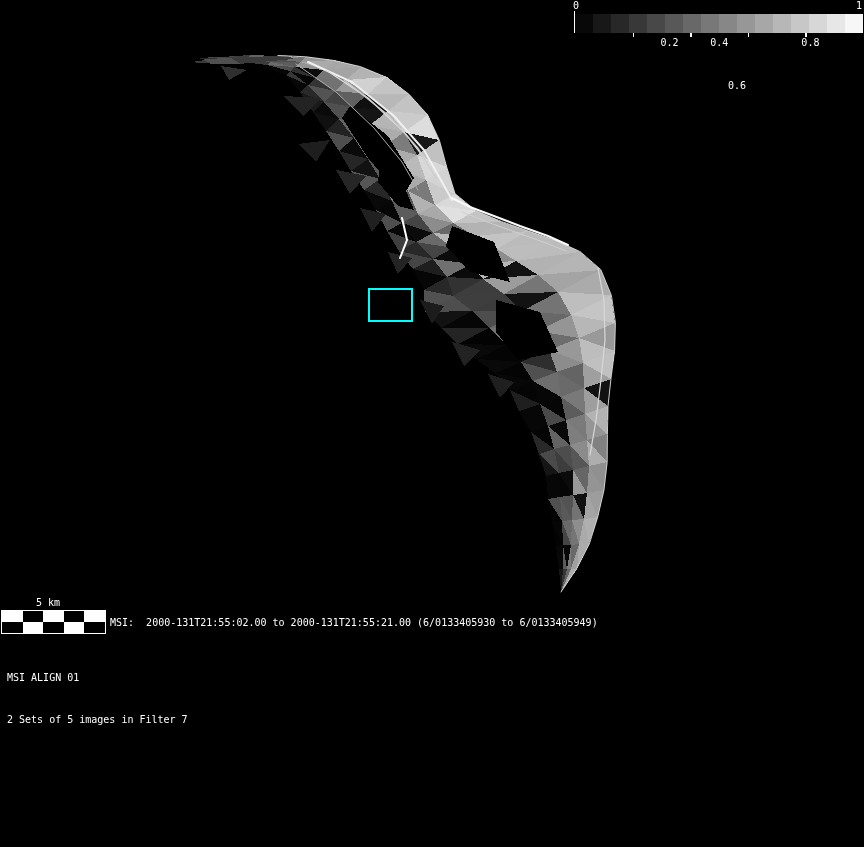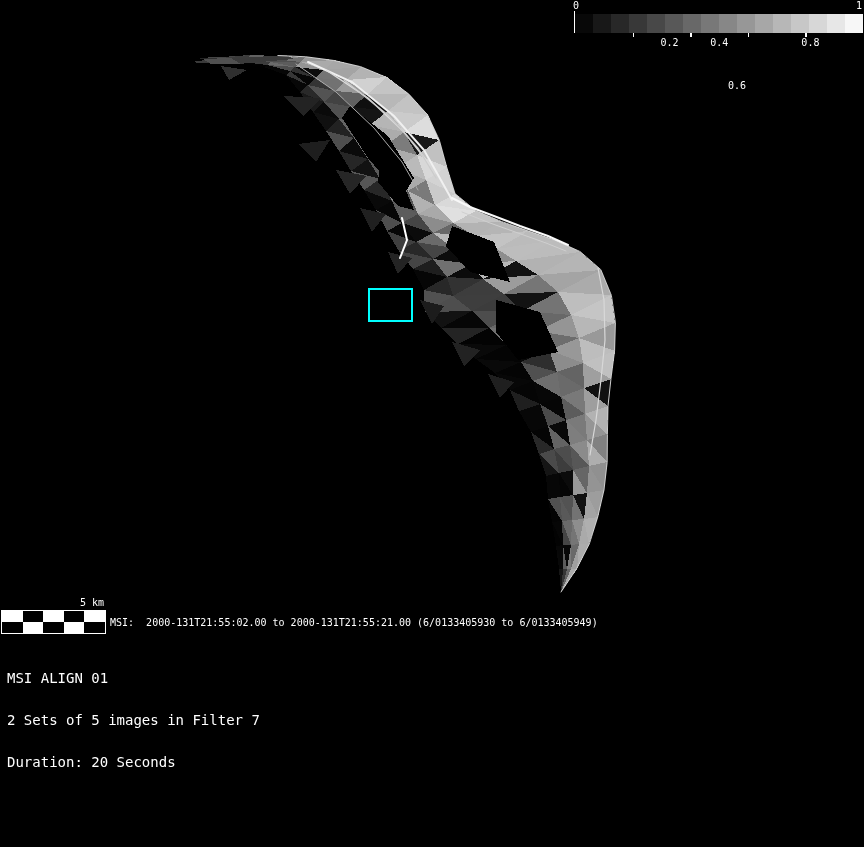--- a/index.html
+++ b/index.html
@@ -6,21 +6,21 @@
   body{width:864px;height:847px;position:relative;overflow:hidden;
        font-family:"DejaVu Sans Mono","Liberation Mono",monospace;color:#fff;}
   .abs{position:absolute;}
   #asteroid-svg{position:absolute;left:0;top:0;}
   .lbl{position:absolute;font-size:10px;line-height:11px;white-space:pre;}
   .center{transform:translateX(-50%);}
   #footprint{position:absolute;border:2px solid #00ffff;background:transparent;}
   #scalebar{position:absolute;border:1px solid #fff;display:grid;}
   #scalebar div{width:100%;height:100%;}
   #timeline{position:absolute;font-size:10px;white-space:pre;}
-  #infoblock{position:absolute;font-size:14px;line-height:14px;white-space:pre;}
+  #infoblock{position:absolute;font-size:10px;line-height:14px;white-space:pre;}
   #colorbar-root span{position:absolute;}
 </style>
 </head>
 <body>
 
 <svg id="asteroid-svg" width="864" height="847" viewBox="0 0 864 847">
   <g id="mesh-group" shape-rendering="crispEdges">
       <polygon points="194,58 222,57 194,58" fill="rgb(26,26,26)"></polygon>
       <polygon points="222,57 221,58 194,58" fill="rgb(70,70,70)"></polygon>
       <polygon points="222,57 250,55 221,58" fill="rgb(69,69,69)"></polygon>
@@ -319,33 +319,32 @@
     <div style="position: absolute; left: 690.2px; top: 33px; width: 1.5px; height: 4px; background: rgb(255, 255, 255);"></div>
     <span class="lbl center" style="left: 695.2px; top: 37px; margin-left: 24px;">0.4</span>
     <div style="position: absolute; left: 747.8px; top: 33px; width: 1.5px; height: 4px; background: rgb(255, 255, 255);"></div>
     <span class="lbl center" style="left: 737px; top: 37px; margin-top: 43px;">0.6</span>
     <div style="position: absolute; left: 805.4px; top: 33px; width: 1.5px; height: 4px; background: rgb(255, 255, 255);"></div>
     <span class="lbl center" style="left: 810.4px; top: 37px;">0.8</span>
   </div>
 
 <div id="footprint" style="left: 368px; top: 288px; width: 41px; height: 30px; border-color: rgb(0, 255, 255);"></div>
 
-<span class="lbl" style="left:36px;top:597px;margin-left:44px;">5 km</span>
+<span class="lbl" style="left:36px;top:597px;">5 km</span>
 <div id="scalebar" style="left: 1px; top: 610px; grid-template-columns: repeat(5, 20.6px); grid-template-rows: repeat(2, 11px);">
     <div style="background: rgb(255, 255, 255);"></div>
     <div style="background: rgb(0, 0, 0);"></div>
     <div style="background: rgb(255, 255, 255);"></div>
     <div style="background: rgb(0, 0, 0);"></div>
     <div style="background: rgb(255, 255, 255);"></div>
     <div style="background: rgb(0, 0, 0);"></div>
     <div style="background: rgb(255, 255, 255);"></div>
     <div style="background: rgb(0, 0, 0);"></div>
     <div style="background: rgb(255, 255, 255);"></div>
     <div style="background: rgb(0, 0, 0);"></div>
   </div>
 
 <div id="timeline" style="left:110px;top:617px;">MSI:  2000-131T21:55:02.00 to 2000-131T21:55:21.00 (6/0133405930 to 6/0133405949)</div>
 
 <div id="infoblock" style="left:7px;top:643px;">
   <div>MSI ALIGN 01</div>
   <div>2 Sets of 5 images in Filter 7</div>
-  <div>Duration: 20 Seconds</div>
 </div>
 
 </body></html>

